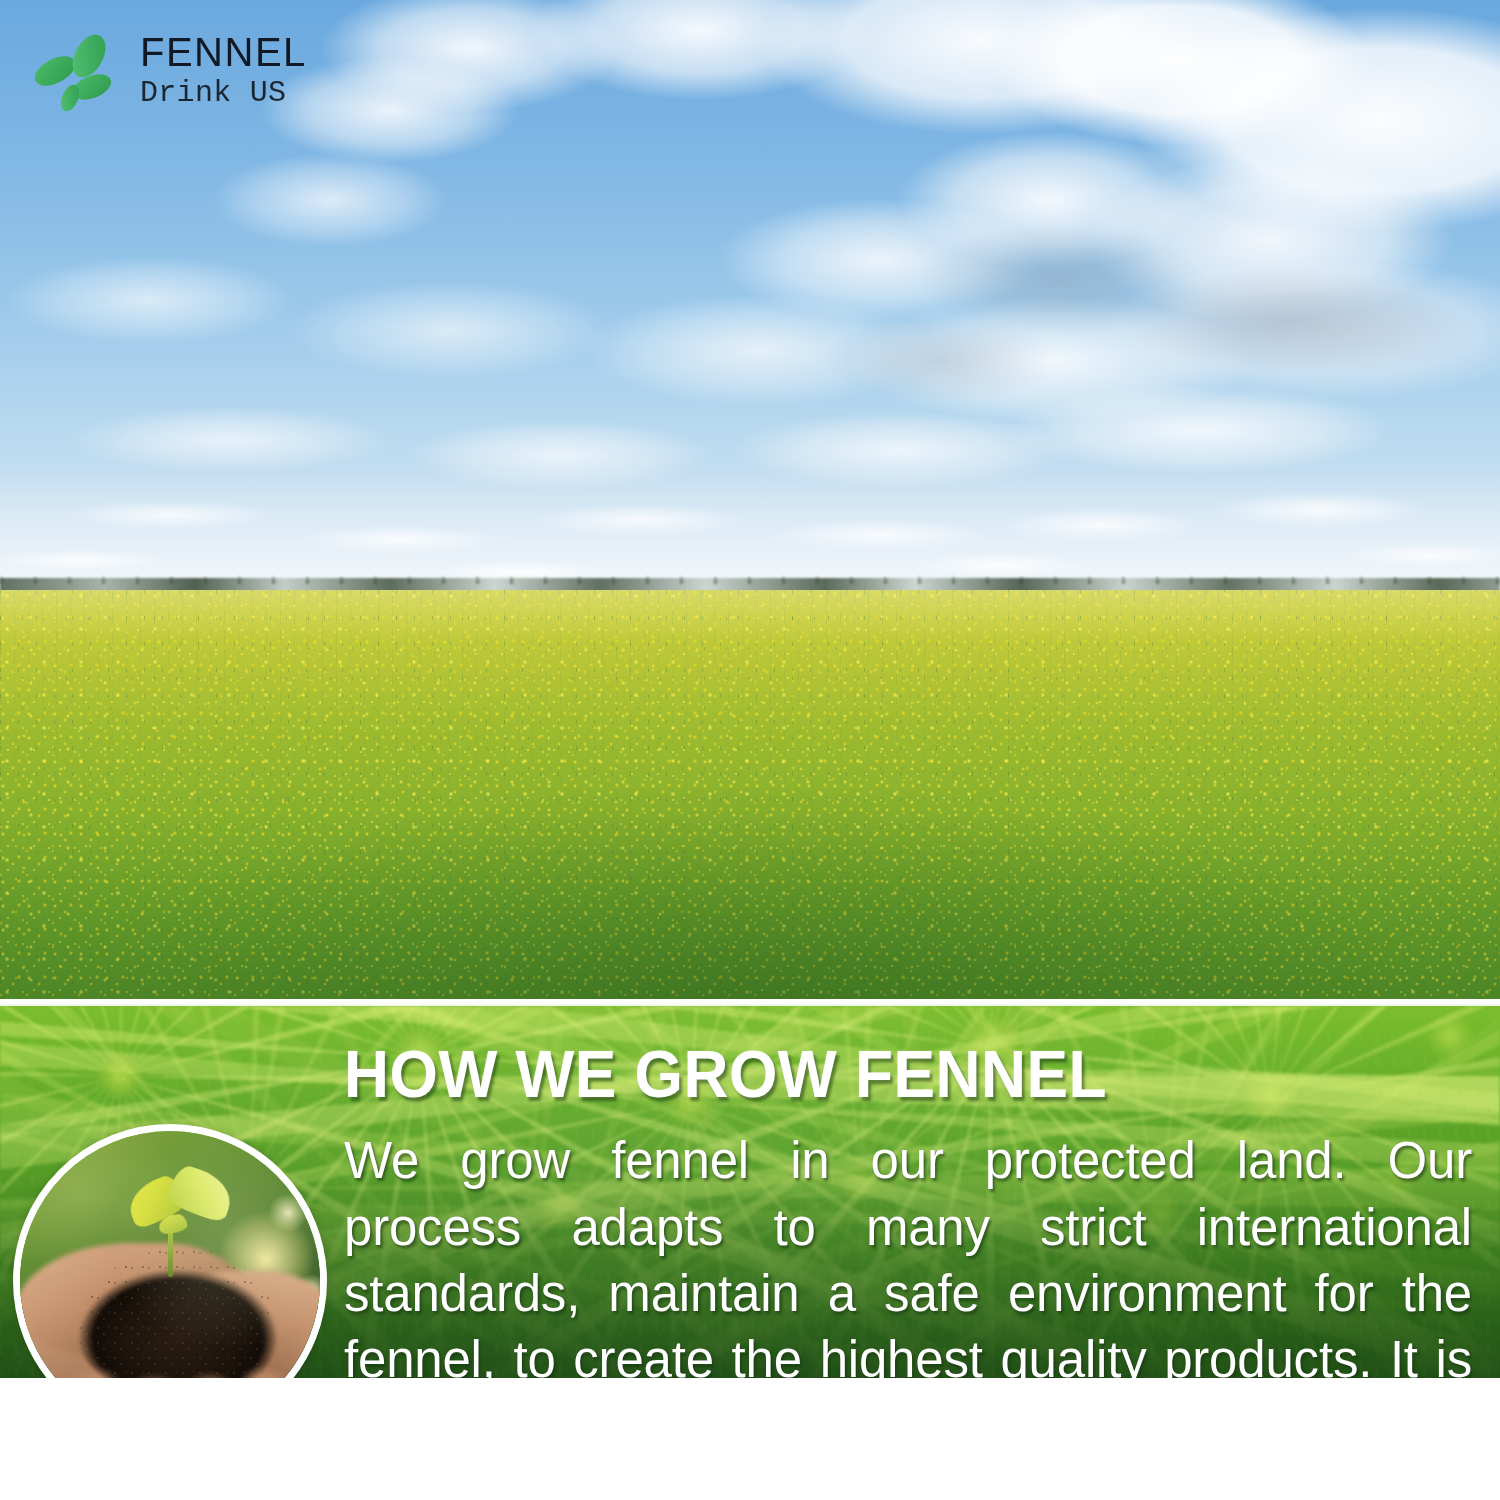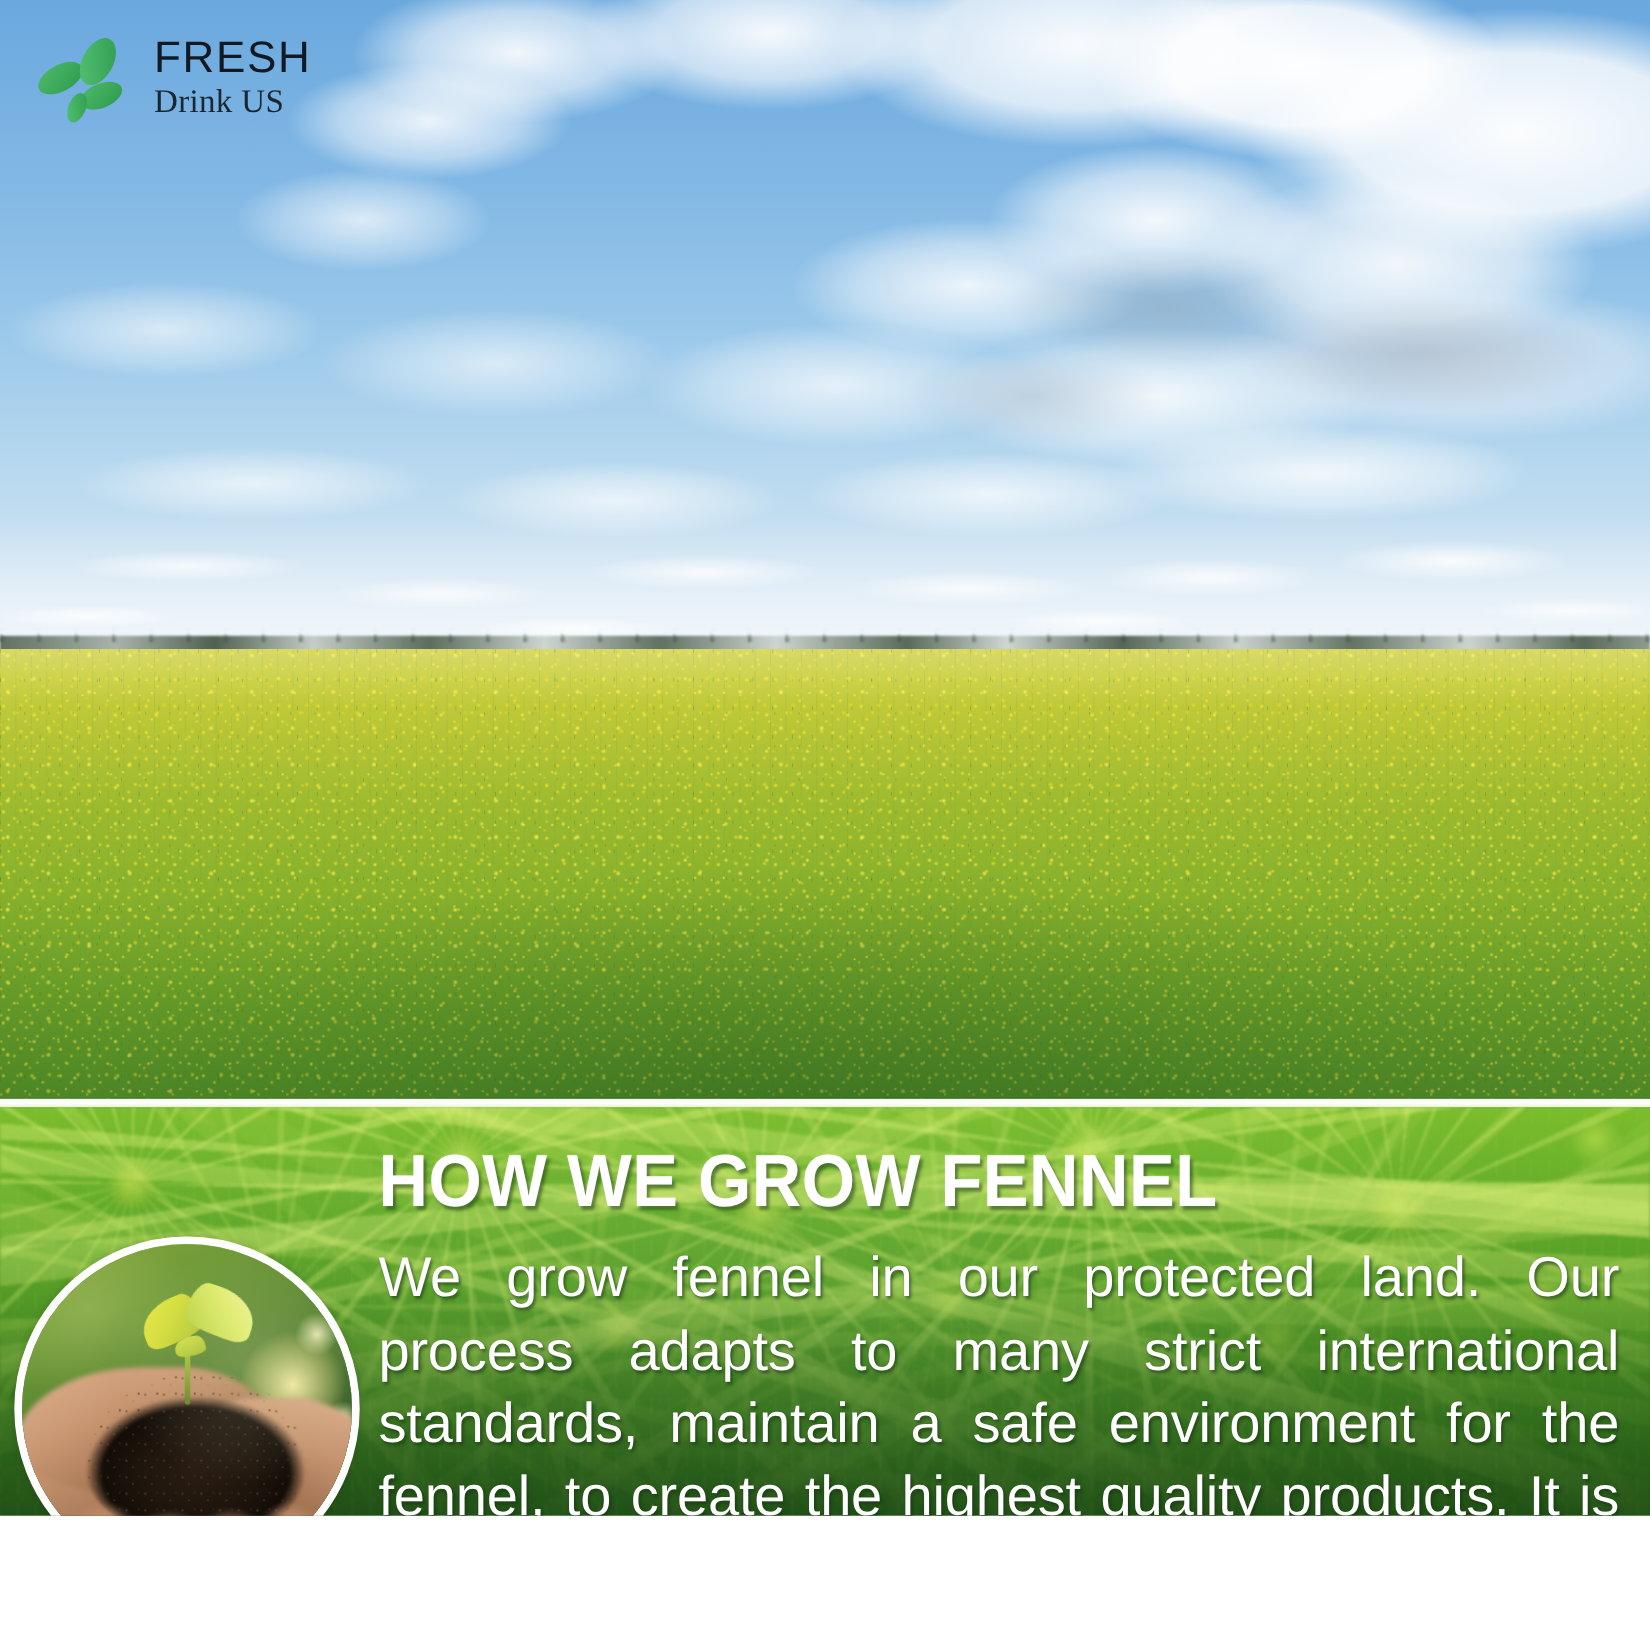--- a/index.html
+++ b/index.html
@@ -144,21 +144,21 @@
 
   
   .logo { position:absolute; left:30px; top:26px; width:280px; height:92px; z-index:8; }
   .logo-mark { position:absolute; left:0; top:4px; width:100px; height:86px; }
   .logo-text { position:absolute; left:110px; top:6px; width:180px; }
   .logo-fresh {
     font-family:"Liberation Sans", sans-serif;
     font-size:40px; font-weight:400; letter-spacing:1.5px; color:#111a24; line-height:1;
   }
   .logo-drink {
-    font-family:Liberation Serif, serif;
+    font-family:Liberation Mono, monospace;
     font-size:30px; font-weight:300; letter-spacing:.3px; color:#1b2630; line-height:1.15; margin-top:4px;
   }
 
   
   .banner { position:absolute; left:0; top:1006px; width:1500px; height:372px; overflow:hidden; }
   .banner-base {
     position:absolute; inset:0;
     background:
       linear-gradient(to bottom, #7bbd2c 0%, #6fb52b 12%, #5da528 32%, #4d9424 55%, #3e8220 75%, #2f6c1b 92%, #2a631a 100%);
   }
@@ -383,21 +383,21 @@
                 <stop offset="100%" stop-color="#2f9b50"></stop>
             </linearGradient>
           </defs>
           <ellipse cx="25" cy="41" rx="22" ry="12" fill="url(#lg1)" transform="rotate(-28 25 41)"></ellipse>
           <ellipse cx="59" cy="26" rx="23" ry="14" fill="url(#lg2)" transform="rotate(-62 59 26)"></ellipse>
           <ellipse cx="62" cy="57" rx="20" ry="11" fill="url(#lg1)" transform="rotate(-22 62 57)"></ellipse>
           <ellipse cx="40" cy="68" rx="14" ry="8" fill="url(#lg2)" transform="rotate(-68 40 68)"></ellipse>
         </svg>
       </div>
       <div class="logo-text">
-        <div class="logo-fresh">FRESH</div>
+        <div class="logo-fresh">FENNEL</div>
         <div class="logo-drink">Drink US</div>
       </div>
     </div>
   </div>
 
   <div class="separator"></div>
 
   <div class="banner">
     <div class="banner-base"></div>
     <div class="banner-umbels"></div>

